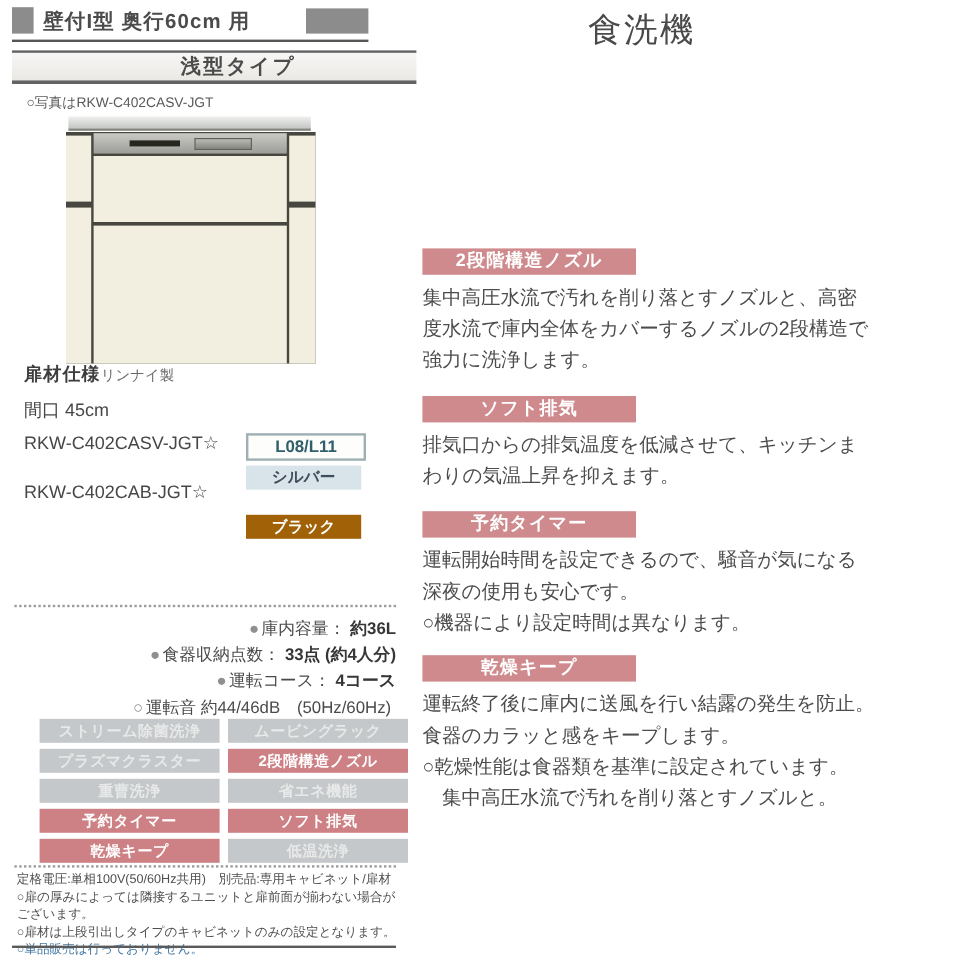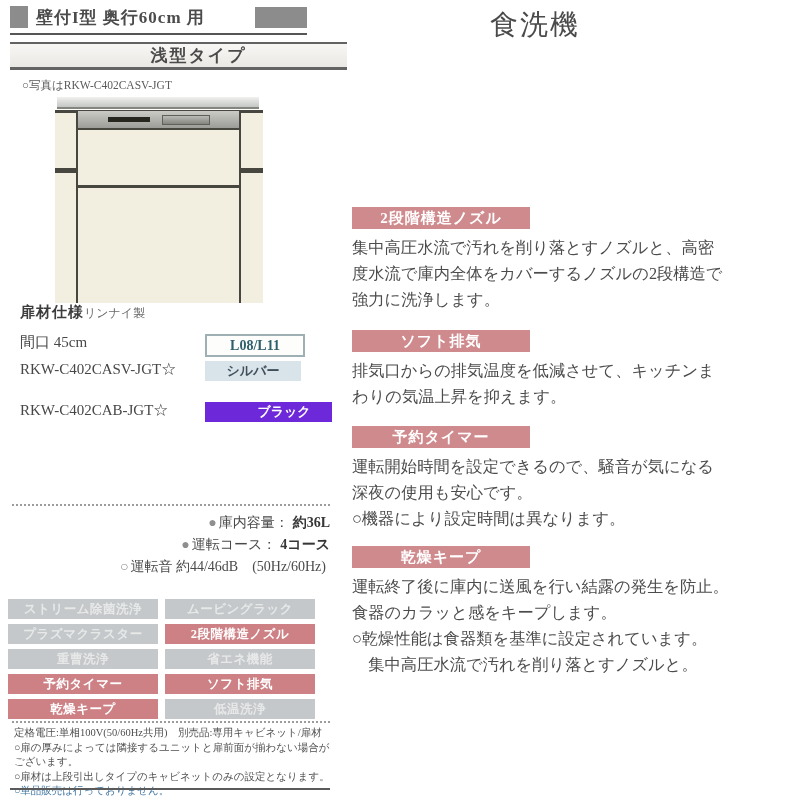--- a/index.html
+++ b/index.html
@@ -1,21 +1,21 @@
 <!DOCTYPE html>
 <html lang="ja"><head>
 <meta charset="utf-8">
 <style>
   html,body{margin:0;padding:0;}
   body{
     width:800px;height:800px;position:relative;background:#ffffff;
     font-family:"Liberation Sans","DejaVu Sans",sans-serif;
     color:#4a4a4a;-webkit-font-smoothing:antialiased;overflow:hidden;
   }
-  .abs{position:absolute;font-family:Liberation Serif, serif;}
+  .abs{position:absolute;}
 
   
   .header-row{left:10px;top:4px;width:297px;height:26px;display:flex;align-items:center;}
   .header-sq{width:18px;height:22px;background:#8c8c8c;flex:0 0 auto;}
   .header-title{font-size:17px;font-weight:bold;color:#4b4b4b;margin-left:8px;letter-spacing:1px;white-space:nowrap;}
   .header-block{width:52px;height:21px;background:#8c8c8c;margin-left:auto;}
   .header-rule{left:10px;top:33px;width:297px;height:2px;background:#565656;}
 
   .type-banner{
     left:10px;top:42px;width:297px;height:23px;
@@ -43,35 +43,35 @@
   .ph-ctrl-handle{position:absolute;left:84px;top:4px;width:46px;height:8px;
     background:linear-gradient(#babbb6,#84857f);border:1px solid #5f605a;}
   .ph-cu{left:23px;top:20px;width:161px;height:55px;}
   .ph-cl{left:23px;top:78px;width:161px;height:115px;}
 
   
   .doorspec-head{left:20px;top:303px;width:283px;display:flex;align-items:baseline;justify-content:flex-start;}
   .doorspec-title{font-size:15px;font-weight:bold;color:#3d3d3d;letter-spacing:1px;}
   .maker{font-size:12px;color:#6a6a6a;}
   .spec-label{font-size:15px;color:#474747;white-space:nowrap;}
-  .badge{width:96px;height:20px;text-align:center;font-size:13px;font-weight:bold;line-height:20px;}
+  .badge{width:96px;height:20px;text-align:center;font-size:13px;font-weight:bold;line-height:20px;margin-top:27px;}
   .badge-outline{background:#fdfdfc;border:2px solid #9fb0b4;color:#2f5f6b;font-size:14px;height:19px;line-height:19px;}
   .badge-silver{background:#d8e3ea;color:#3f4e59;}
-  .badge-black{background:#6d28d9;color:#ffffff;padding-left:31px;}
+  .badge-black{background:#a16207;color:#ffffff;}
 
   .dotted-sep{left:12px;width:318px;height:0;border-top:2px dotted #9c9c9c;}
 
   
   .spec-lines{left:18px;top:512px;width:312px;font-size:14px;line-height:22px;}
   .spec-line{white-space:nowrap;text-align:right;}
   .spec-bullet{color:#8f8f8f;margin-right:2px;}
   .spec-value{font-weight:bold;color:#363636;margin-left:4px;}
 
   
-  .feature-grid{left:8px;top:599px;width:307px;display:grid;
+  .feature-grid{left:33px;top:599px;width:307px;display:grid;
     grid-template-columns:150px 150px;column-gap:7px;row-gap:5px;}
   .fg-badge{height:20px;line-height:20px;text-align:center;font-size:12.5px;font-weight:bold;
     background:#c5c8ca;color:#e7e9e9;letter-spacing:0.5px;white-space:nowrap;overflow:hidden;}
   .fg-active{background:#cd8185;color:#ffffff;}
 
   
   .footnotes{left:14px;top:726px;width:322px;font-size:10.5px;line-height:14.5px;color:#4f4f4f;}
   .footnote-link{color:#4377a2;}
   .bottom-rule{left:10px;top:788px;width:320px;height:2px;background:#5a5a5a;}
 
@@ -125,20 +125,21 @@
 <div class="abs spec-label" style="left:20px;top:360px;">RKW-C402CASV-JGT☆</div>
 <div class="abs badge badge-silver" style="left:205px;top:361px;">シルバー</div>
 
 <div class="abs spec-label" style="left:20px;top:401px;">RKW-C402CAB-JGT☆</div>
 <div class="abs badge badge-black" style="left:205px;top:402px;">ブラック</div>
 
 <div class="abs dotted-sep" style="top:504px;"></div>
 
 <div class="abs spec-lines">
   <div class="spec-line"><span class="spec-bullet">●</span><span>庫内容量：</span><span class="spec-value">約36L</span></div>
+  <div class="spec-line"><span class="spec-bullet">●</span><span>食器収納点数：</span><span class="spec-value">33点 (約4人分)</span></div>
   <div class="spec-line"><span class="spec-bullet">●</span><span>運転コース：</span><span class="spec-value">4コース</span></div>
   <div class="spec-line"><span class="spec-bullet">○</span><span>運転音 約44/46dB　(50Hz/60Hz)</span><span class="spec-value"></span></div>
 </div>
 
 <div class="abs feature-grid">
   <div class="fg-badge">ストリーム除菌洗浄</div>
   <div class="fg-badge">ムービングラック</div>
   <div class="fg-badge">プラズマクラスター</div>
   <div class="fg-badge fg-active">2段階構造ノズル</div>
   <div class="fg-badge">重曹洗浄</div>

